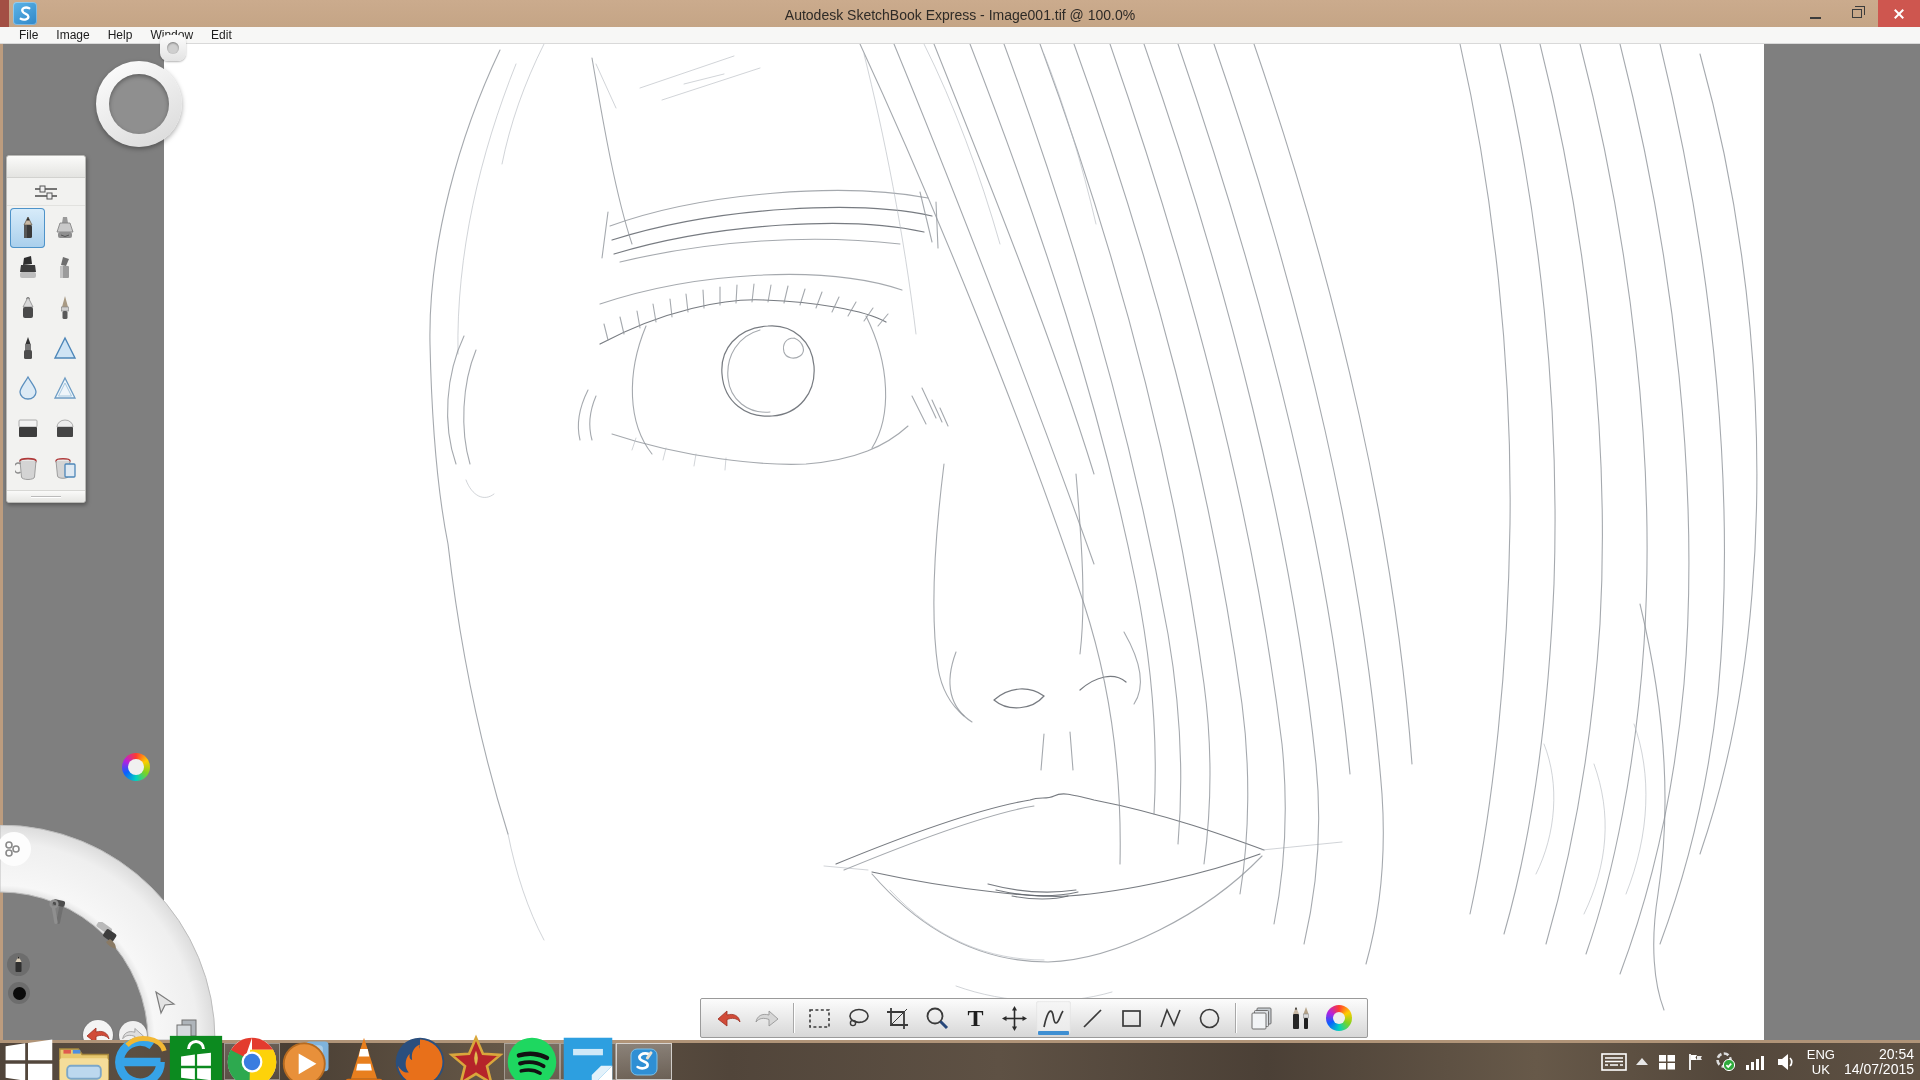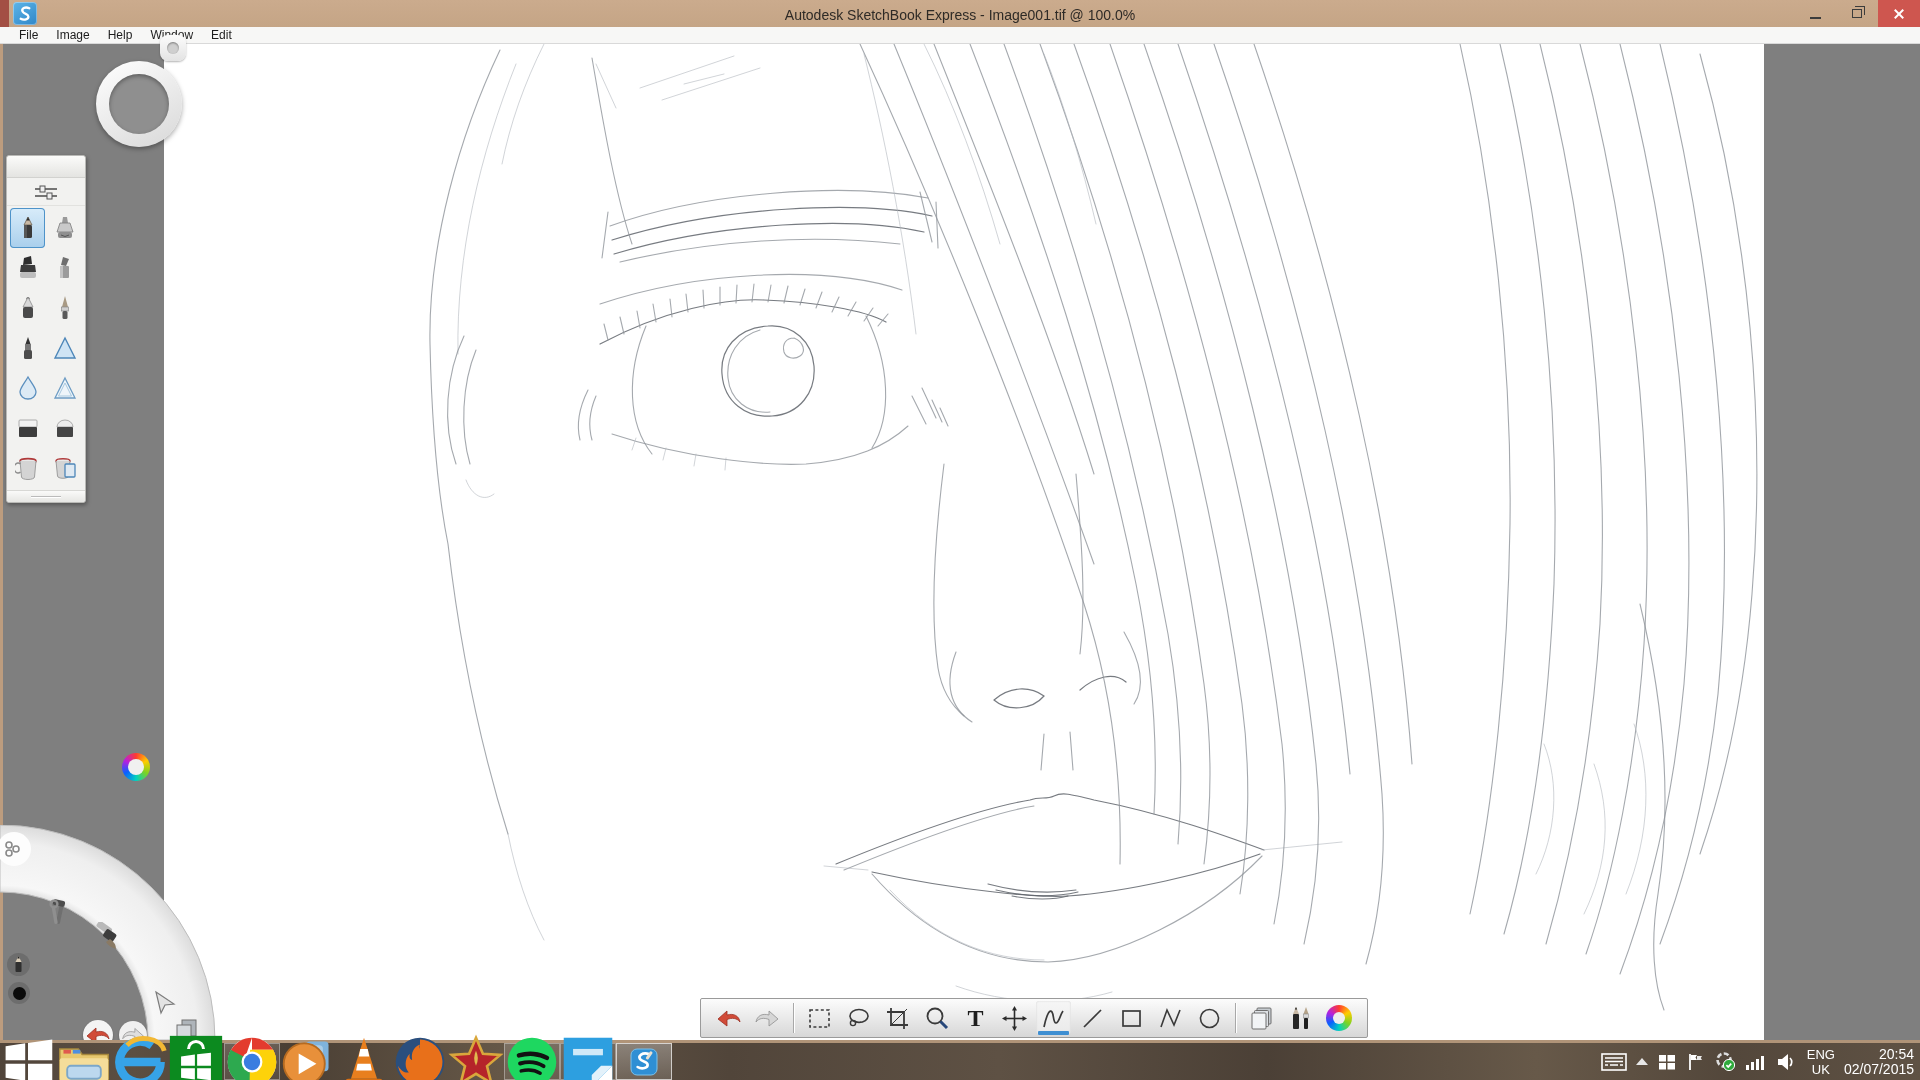--- a/index.html
+++ b/index.html
@@ -658,18 +658,18 @@
           <polygon points="2,7 6,7 12,2 12,18 6,13 2,13" fill="#fff"></polygon>
           <path d="M14,6 a5.5,5.5 0 0 1 0,8" fill="none" stroke="#fff" stroke-width="1.7"></path>
         </svg>
       </div>
       <div class="tray-text">
         <div>ENG</div>
         <div>UK</div>
       </div>
       <div class="tray-clock">
         <div>20:54</div>
-        <div>02/07/2015</div>
+        <div>14/07/2015</div>
       </div>
     </div>
   </div>
 
 </div>
 
 </body></html>

